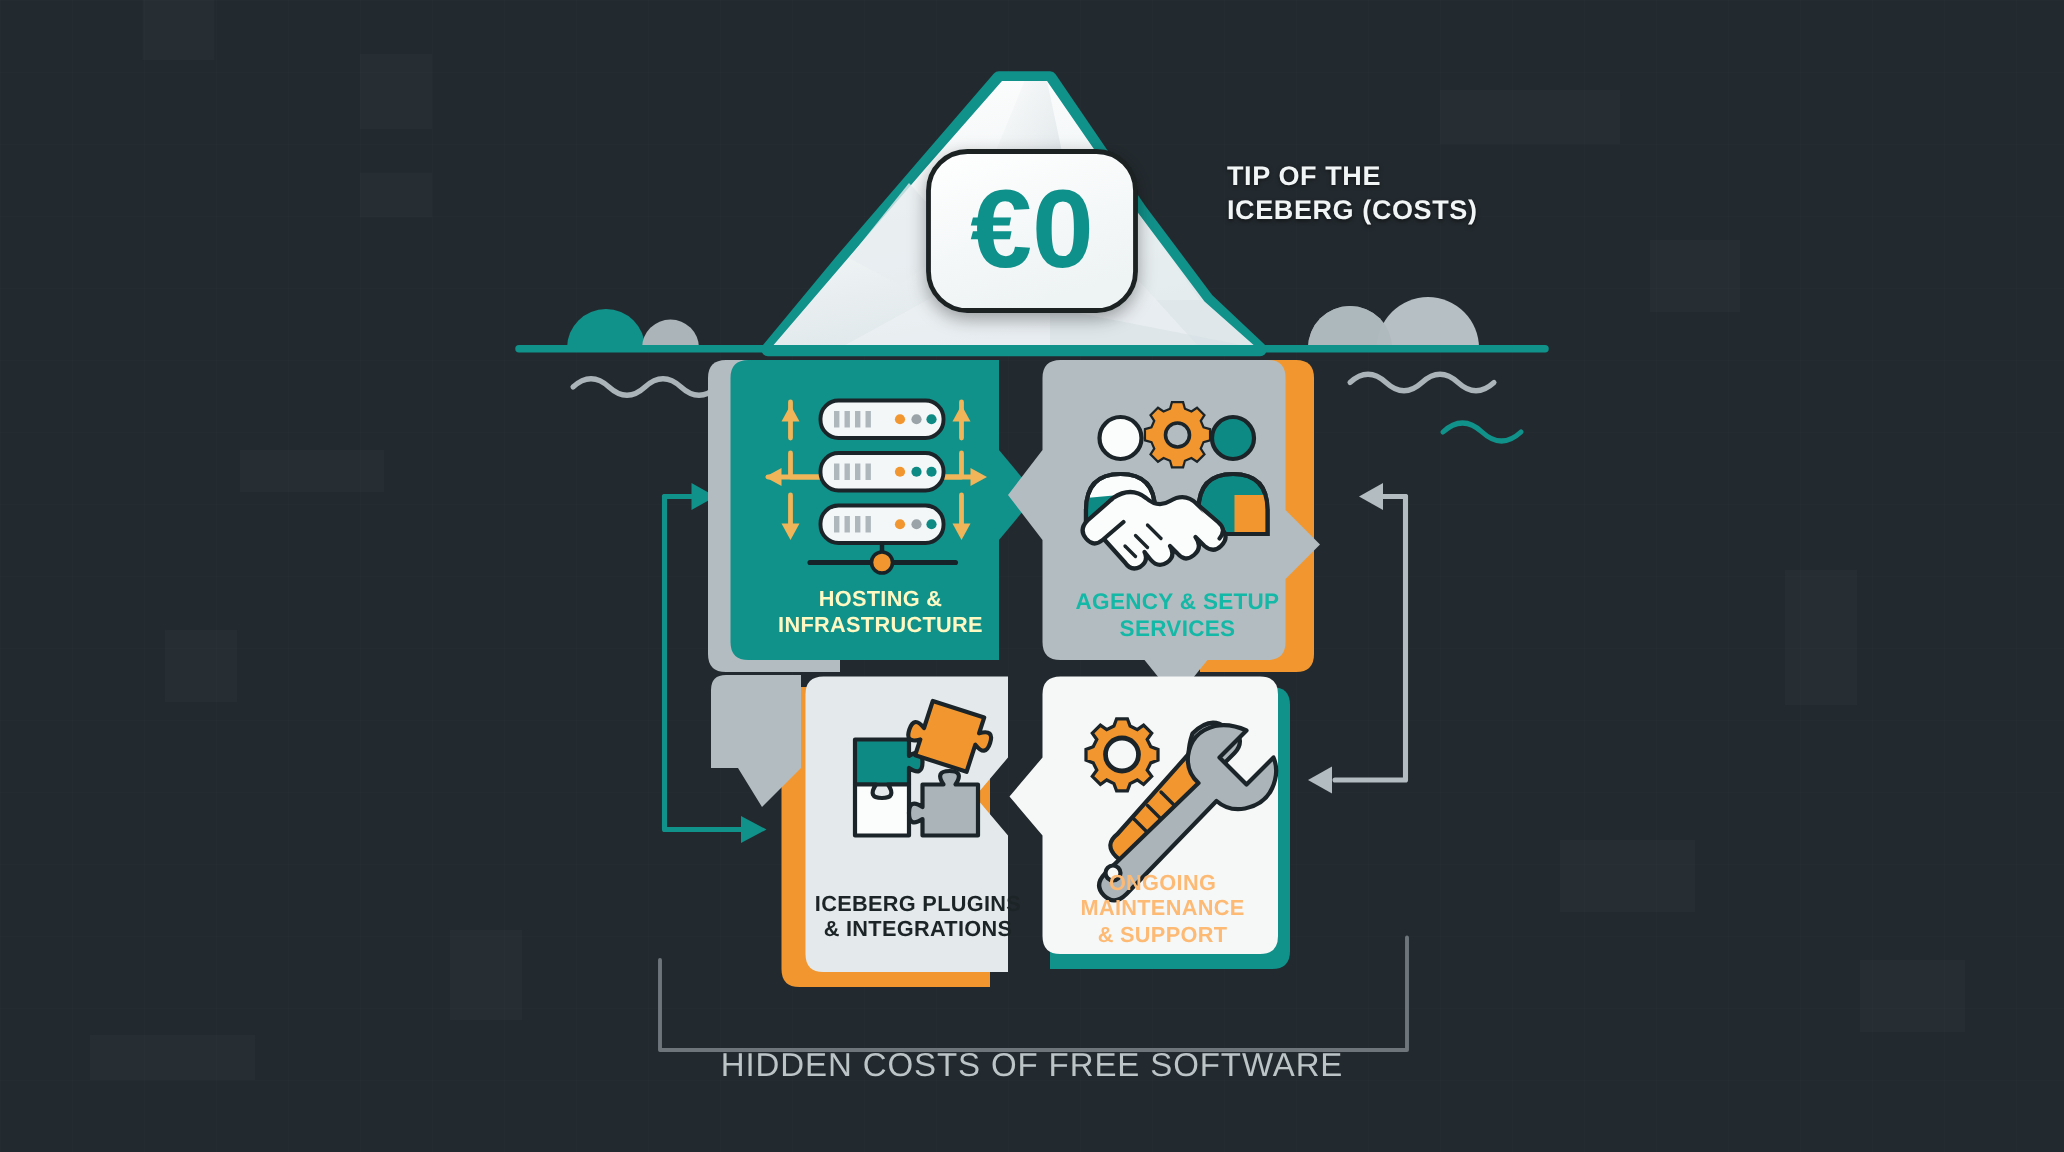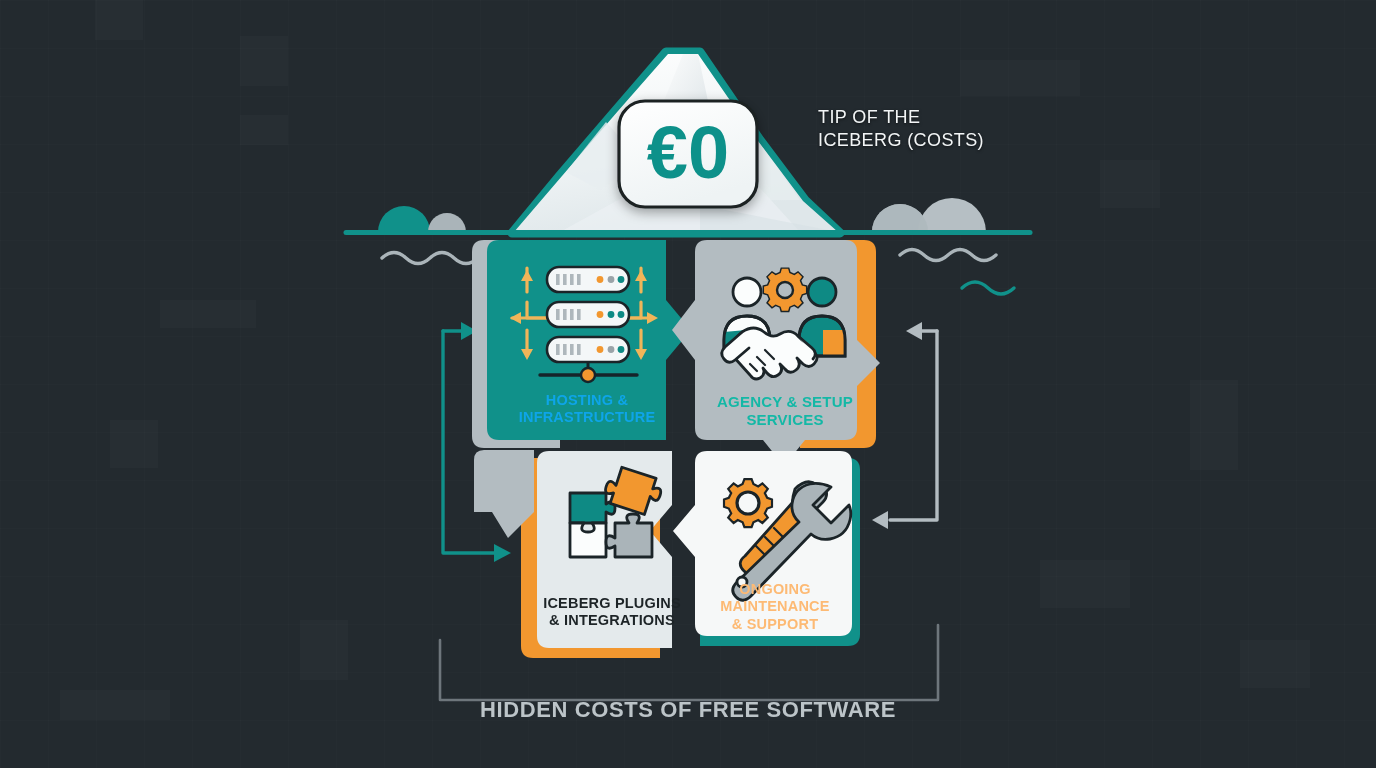--- a/index.html
+++ b/index.html
@@ -33,56 +33,56 @@
   
   #scene { position: absolute; inset: 0; }
 
   
   .tiplabel {
     position: absolute;
     left: 818px; top: 106px;
     width: 260px;
     color: #f2f5f6;
     font-size: 18px;
-    font-weight: normal;
+    font-weight: bold;
     letter-spacing: .4px;
     line-height: 1.25;
     text-align: left;
     text-shadow: 0 1px 3px rgba(0,0,0,.6);
   }
   .cardlabel {
     position: absolute;
     text-align: center;
     font-weight: bold;
     line-height: 1.2;
     letter-spacing: .2px;
   }
   .lbl-hosting {
     left: 487px; top: 392px; width: 200px;
-    color: #0ea5e9; font-size: 14.5px;
+    color: #fef9c3; font-size: 14.5px;
   }
   .lbl-agency {
     left: 692px; top: 393px; width: 186px;
     color: #14b8a6; font-size: 15px;
   }
   .lbl-plugins {
     left: 517px; top: 595px; width: 190px;
     color: #1d2427; font-size: 14.5px;
   }
   .lbl-maint {
     left: 690px; top: 581px; width: 170px;
     color: #fdba74; font-size: 14.5px;
   }
   .footer-caption {
     position: absolute;
     left: 0; right: 0; top: 697px;
     text-align: center;
     color: #bcc4c8;
     font-size: 22px;
-    font-weight: bold;
+    font-weight: normal;
     letter-spacing: .6px;
   }
 </style>
 </head>
 <body>
 
 <div id="stage">
 
   <div class="texture"></div>
   <div class="blk" style="left:95px;  top:0px;   width:48px;  height:40px;"></div>

